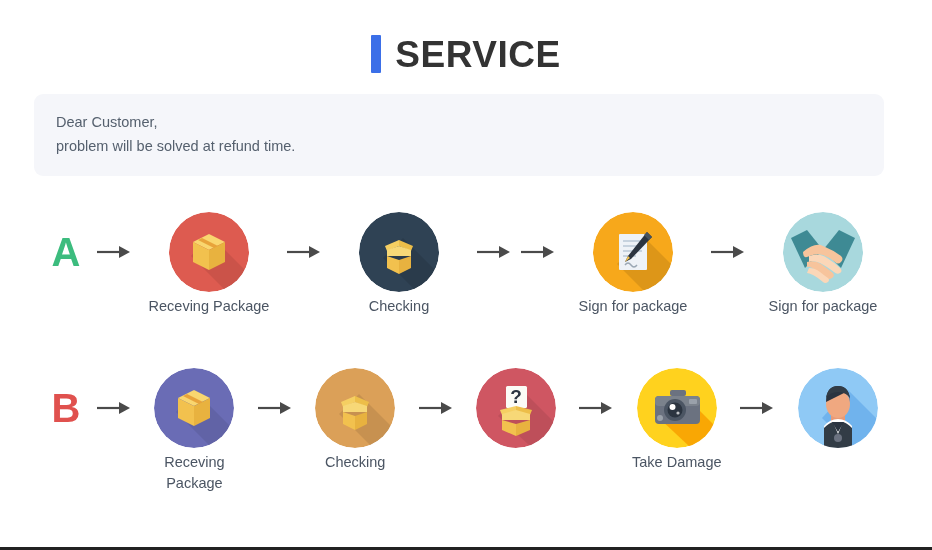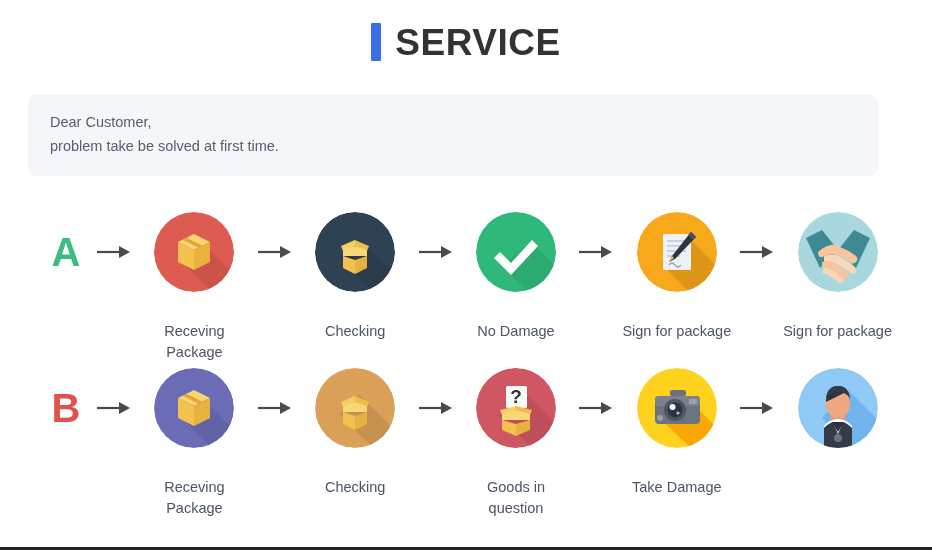--- a/index.html
+++ b/index.html
@@ -16,21 +16,21 @@
     border-bottom: 3px solid #222222;
     box-sizing: border-box;
   }
 
   
   .page-title {
     display: flex;
     align-items: center;
     justify-content: center;
     gap: 14px;
-    margin: 0;
+    margin: 12px;
     padding-top: 22px;
     height: 62px;
     box-sizing: border-box;
   }
   .title-bar {
     width: 10px;
     height: 38px;
     background: #3b6fe8;
     border-radius: 1px;
     flex: none;
@@ -39,21 +39,21 @@
     font-size: 37px;
     font-weight: bold;
     color: #333333;
     letter-spacing: 0.5px;
     line-height: 1;
   }
 
   
   .notice-box {
     position: absolute;
-    left: 28px;
+    left: 34px;
     top: 94px;
     width: 850px;
     box-sizing: border-box;
     background: #f5f6fa;
     border-radius: 9px;
     padding: 16px 22px 18px 22px;
   }
   .notice-line {
     font-size: 14.5px;
     color: #55606e;
@@ -103,39 +103,39 @@
   .step-icon {
     width: 80px;
     height: 80px;
     border-radius: 50%;
     position: relative;
     overflow: hidden;
     flex: none;
   }
   .step-icon svg { display: block; }
   .step-label {
-    margin-top: 29px;
+    margin-top: 4px;
     font-size: 14.5px;
     color: #4b5563;
     text-align: center;
     line-height: 21px;
     max-width: 150px;
   }
 </style>
 </head>
 <body>
 
 <div class="page-title">
   <span class="title-bar"></span>
   <span class="title-text">SERVICE</span>
 </div>
 
 <div class="notice-box">
   <div class="notice-line">Dear Customer,</div>
-  <div class="notice-line">problem take be solved at first time.</div>
+  <div class="notice-line">problem will be solved at refund time.</div>
 </div>
 
 <div class="flow-row row-a">
 
   <div class="row-letter letter-a">A</div>
 
   <div class="arrow">
     <svg width="34" height="16" viewBox="0 0 34 16">
         <path d="M0 8 L24 8" stroke="#4a4a4a" stroke-width="2.2" fill="none"></path>
         <path d="M22 2 L33 8 L22 14 Z" fill="#4a4a4a"></path>
@@ -178,30 +178,20 @@
     <div class="step-label">Checking</div>
   </div>
 
   <div class="arrow">
     <svg width="34" height="16" viewBox="0 0 34 16">
         <path d="M0 8 L24 8" stroke="#4a4a4a" stroke-width="2.2" fill="none"></path>
         <path d="M22 2 L33 8 L22 14 Z" fill="#4a4a4a"></path>
       </svg>
   </div>
 
-  <div class="step">
-    <div class="step-icon">
-      <svg width="80" height="80" viewBox="0 0 80 80">
-        <circle cx="40" cy="40" r="40" fill="#2fb879"></circle>
-        <path d="M55 30 L80 55 L80 80 L52 80 L26 54 Z" fill="#000" opacity="0.07"></path>
-        <path d="M24 40 L35 51 L56 28 L62 34 L35 63 L18 46 Z" fill="#ffffff"></path>
-      </svg>
-    </div>
-    <div class="step-label">No Damage</div>
-  </div>
 
   <div class="arrow">
     <svg width="34" height="16" viewBox="0 0 34 16">
         <path d="M0 8 L24 8" stroke="#4a4a4a" stroke-width="2.2" fill="none"></path>
         <path d="M22 2 L33 8 L22 14 Z" fill="#4a4a4a"></path>
       </svg>
   </div>
 
   <div class="step">
     <div class="step-icon">
@@ -307,21 +297,20 @@
         <path d="M46 22 L80 56 L80 80 L56 80 L22 48 Z" fill="#000" opacity="0.08"></path>
         <rect x="30" y="18" width="21" height="22" rx="1.5" fill="#fbfbf6"></rect>
         <text x="40" y="35" font-family="'Liberation Sans', sans-serif" font-size="19" font-weight="bold" fill="#2b3440" text-anchor="middle">?</text>
         <path d="M24 42 L40 38 L40 44 L26 47 Z" fill="#f5cf62"></path>
         <path d="M56 42 L40 38 L40 44 L54 47 Z" fill="#edbe49"></path>
         <path d="M26 46 L40 42 L54 46 L54 52 L26 52 Z" fill="#f7d877"></path>
         <path d="M26 52 L40 56 L40 68 L26 62 Z" fill="#f2c14e"></path>
         <path d="M54 52 L40 56 L40 68 L54 62 Z" fill="#e8b23f"></path>
       </svg>
     </div>
-    <div class="step-label">Goods in question</div>
   </div>
 
   <div class="arrow">
     <svg width="34" height="16" viewBox="0 0 34 16">
         <path d="M0 8 L24 8" stroke="#4a4a4a" stroke-width="2.2" fill="none"></path>
         <path d="M22 2 L33 8 L22 14 Z" fill="#4a4a4a"></path>
       </svg>
   </div>
 
   <div class="step">

